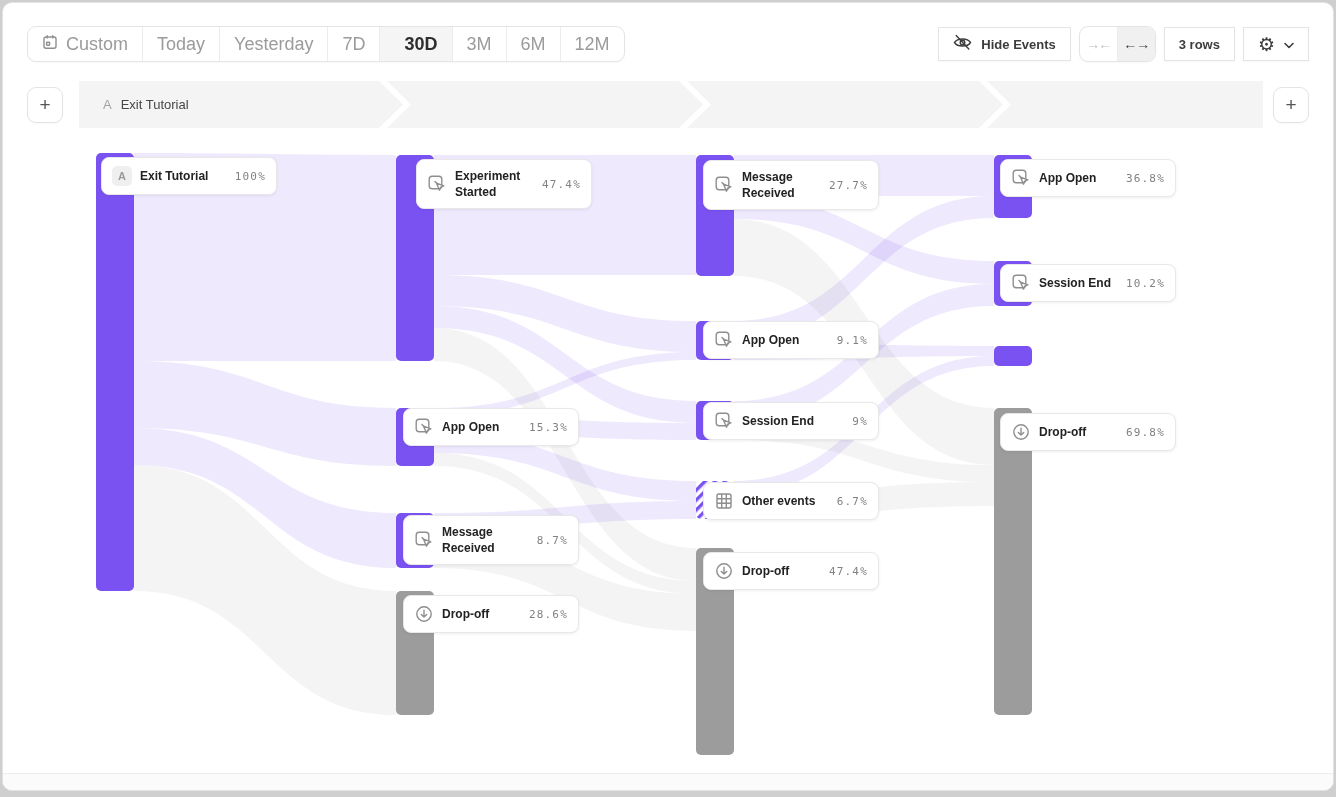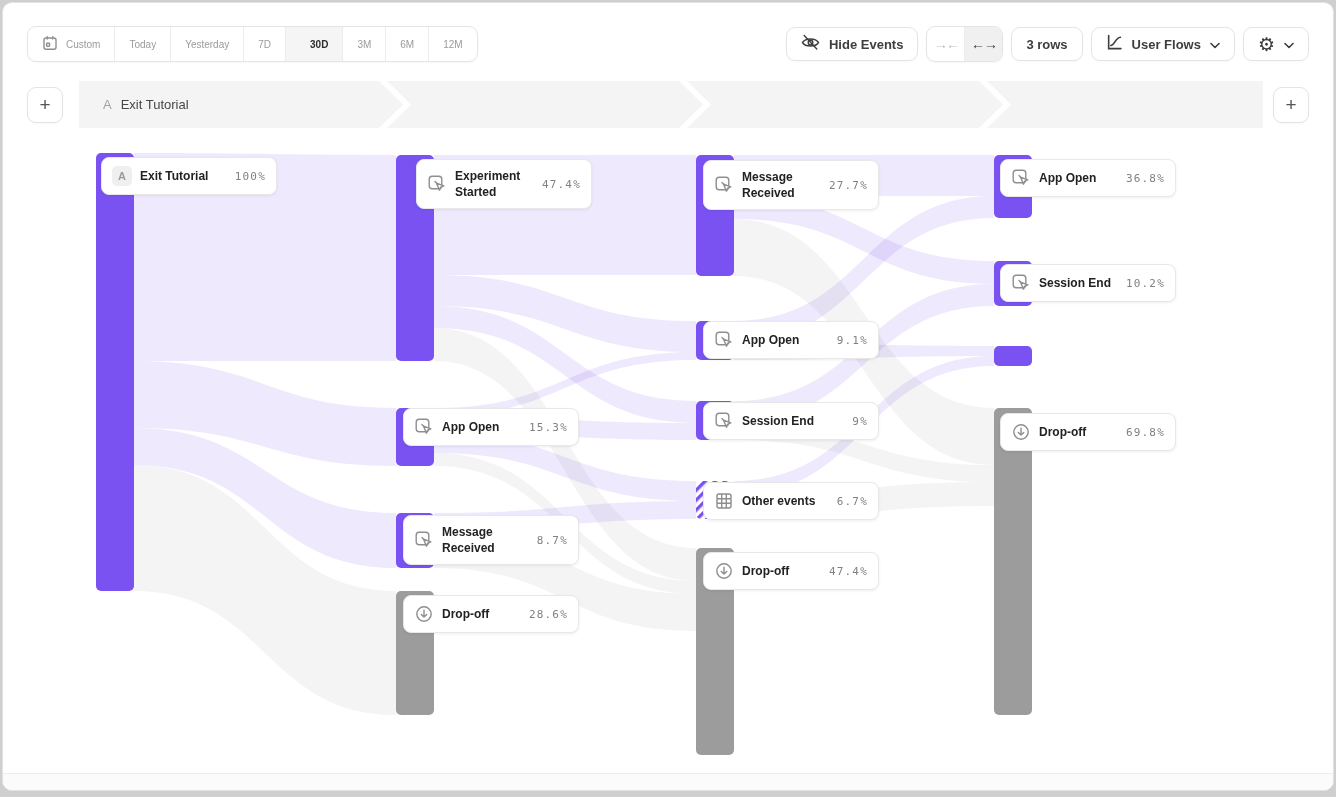--- a/index.html
+++ b/index.html
@@ -9,25 +9,25 @@
     font-family:"Liberation Sans",sans-serif;
     -webkit-font-smoothing:antialiased;
   }
   .app-card{
     position:absolute;left:2px;top:2px;right:2px;bottom:6px;
     background:#fff;border:1px solid #e2e2e2;border-radius:10px;overflow:hidden;
   }
   
   .toolbar{position:absolute;top:24px;left:24px;right:24px;height:34px;display:flex;justify-content:space-between;align-items:center;}
   .tb-seg{display:inline-flex;align-items:stretch;border:1px solid #e4e4e4;border-radius:9px;background:#fff;overflow:hidden;box-shadow:0 1px 2px rgba(0,0,0,.03);}
-  .seg-item{display:flex;align-items:center;gap:8px;padding:0 14px;height:34px;font-size:10px;color:#9b9b9b;cursor:pointer;border-left:1px solid #ececec;white-space:nowrap;}
+  .seg-item{display:flex;align-items:center;gap:8px;padding:0 14px;height:34px;font-size:18px;color:#9b9b9b;cursor:pointer;border-left:1px solid #ececec;white-space:nowrap;}
   .seg-item:first-child{border-left:none;}
   .seg-item.active{background:#f5f5f5;color:#2e2e2e;font-weight:700;padding-left:24px;}
   .tb-right{display:flex;gap:8px;align-items:center;}
-  .tb-btn{display:inline-flex;align-items:center;gap:9px;height:34px;padding:0 14px;border:1px solid #e4e4e4;border-radius:9px;background:#fff;font-size:13px;font-weight:600;color:#3d3d3d;cursor:pointer;box-shadow:0 1px 2px rgba(0,0,0,.03);box-sizing:border-box;}
+  .tb-btn{display:inline-flex;align-items:center;gap:9px;height:34px;padding:0 14px;border:1px solid #e4e4e4;border-radius:0;background:#fff;font-size:13px;font-weight:600;color:#3d3d3d;cursor:pointer;box-shadow:0 1px 2px rgba(0,0,0,.03);box-sizing:border-box;}
   .arrow-seg .seg-item{width:37px;padding:0;justify-content:center;font-size:14px;font-weight:400;}
   .arrow-seg .seg-item.dim{color:#c0c0c0;}
   .arrow-seg .seg-item.on{background:#f0f0f0;color:#3d3d3d;font-weight:600;}
   .gear-glyph{font-size:19px;line-height:1;color:#3a3a3a;font-family:"DejaVu Sans",sans-serif;}
   
   .row-header{position:absolute;top:78px;left:0;right:0;height:47px;}
   .plus-btn{position:absolute;top:6px;width:34px;height:34px;border:1px solid #e4e4e4;border-radius:9px;background:#fff;color:#555;font-size:19px;font-weight:400;display:flex;align-items:center;justify-content:center;cursor:pointer;box-shadow:0 1px 2px rgba(0,0,0,.03);}
   .plus-left{left:24px;}
   .plus-right{right:24px;}
   .band-wrap{position:absolute;left:76px;top:0;width:1184px;height:47px;}
@@ -101,34 +101,20 @@
           </div>
         <div class="seg-item on">
             <span style="letter-spacing:-1px;">←→</span>
           </div>
       </div>
 
       <button class="tb-btn">
         <span>3 rows</span>
       </button>
 
-      <button class="tb-btn">
-        <span class="nicon">
-          <svg width="17" height="17" viewBox="0 0 16 16" fill="none" stroke="#3d3d3d" stroke-width="1.5" stroke-linecap="round">
-            <path d="M2.5 1.5 V13.8 H14"></path>
-            <path d="M4.5 10.8 C8.2 10.8 8.6 3.6 13.6 3.1"></path>
-          </svg>
-        </span>
-        <span>User Flows</span>
-        <span class="nicon">
-          <svg width="10" height="7" viewBox="0 0 10 7" fill="none" stroke="#3d3d3d" stroke-width="1.6" stroke-linecap="round" stroke-linejoin="round">
-              <polyline points="1,1.5 5,5.5 9,1.5"></polyline>
-            </svg>
-        </span>
-      </button>
 
       <button class="tb-btn">
         <span class="gear-glyph">⚙</span>
         <span class="nicon">
           <svg width="10" height="7" viewBox="0 0 10 7" fill="none" stroke="#3d3d3d" stroke-width="1.6" stroke-linecap="round" stroke-linejoin="round">
               <polyline points="1,1.5 5,5.5 9,1.5"></polyline>
             </svg>
         </span>
       </button>
     </div>

